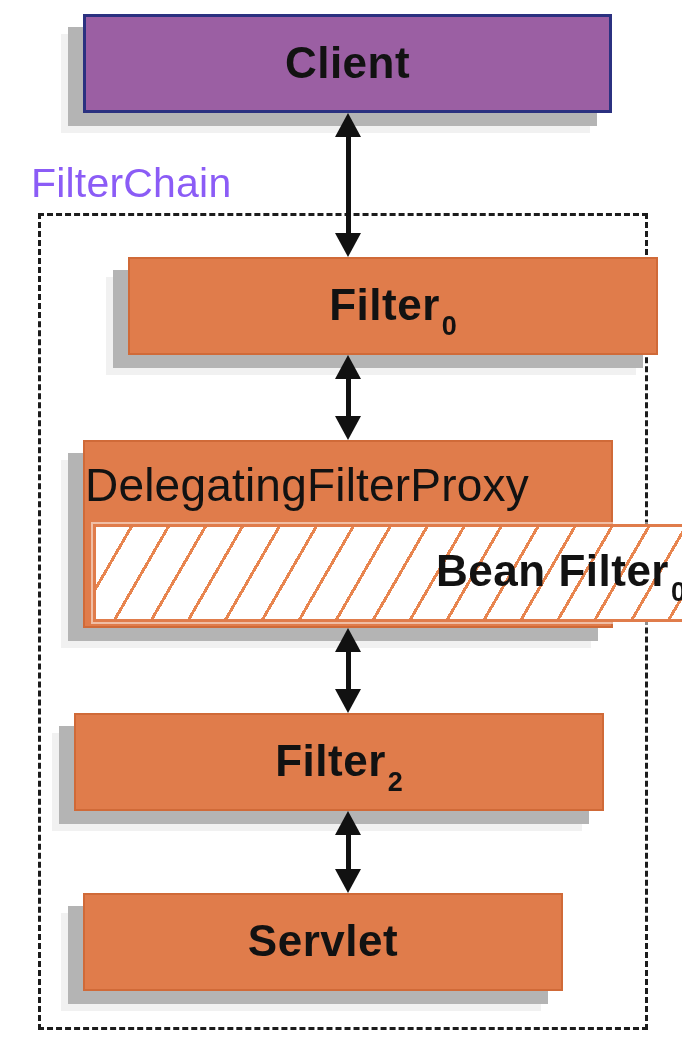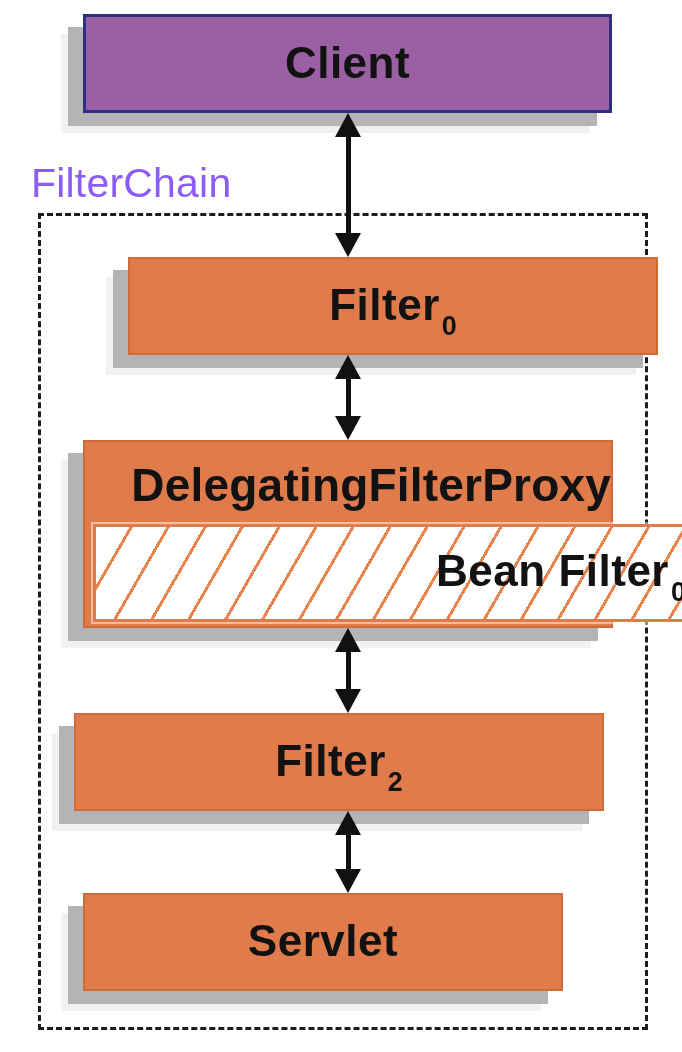--- a/index.html
+++ b/index.html
@@ -34,21 +34,21 @@
 
   .orange { background: #e07c4b; border: 2px solid #d06a38; }
 
   .filter0-node  { left: 83px; top: 257px; width: 530px; height: 98px; line-height: 92px; margin-left: 45px; }
   .filter2-node  { left: 74px; top: 713px; width: 530px; height: 98px; line-height: 92px; }
   .servlet-node  { left: 83px; top: 893px; width: 480px; height: 98px; line-height: 92px; }
 
   .dfp-node { left: 83px; top: 440px; width: 530px; height: 188px; }
   .dfp-title {
     height: 106px; line-height: 86px;
-    font-size: 46px; font-weight: 700; text-align: right;
+    font-size: 46px; font-weight: 400; text-align: left;
     letter-spacing: 0.2px;
   }
   .bean-filter-box {
     position: absolute;
     left: 8px; top: 82px; width: 596px; height: 98px;
     border: 3px solid #e07c4b;
     box-shadow: 0 0 0 2px rgba(255,255,255,0.5);
     background:
       repeating-linear-gradient(120deg,
         rgba(0,0,0,0) 0px, rgba(0,0,0,0) 29px,

